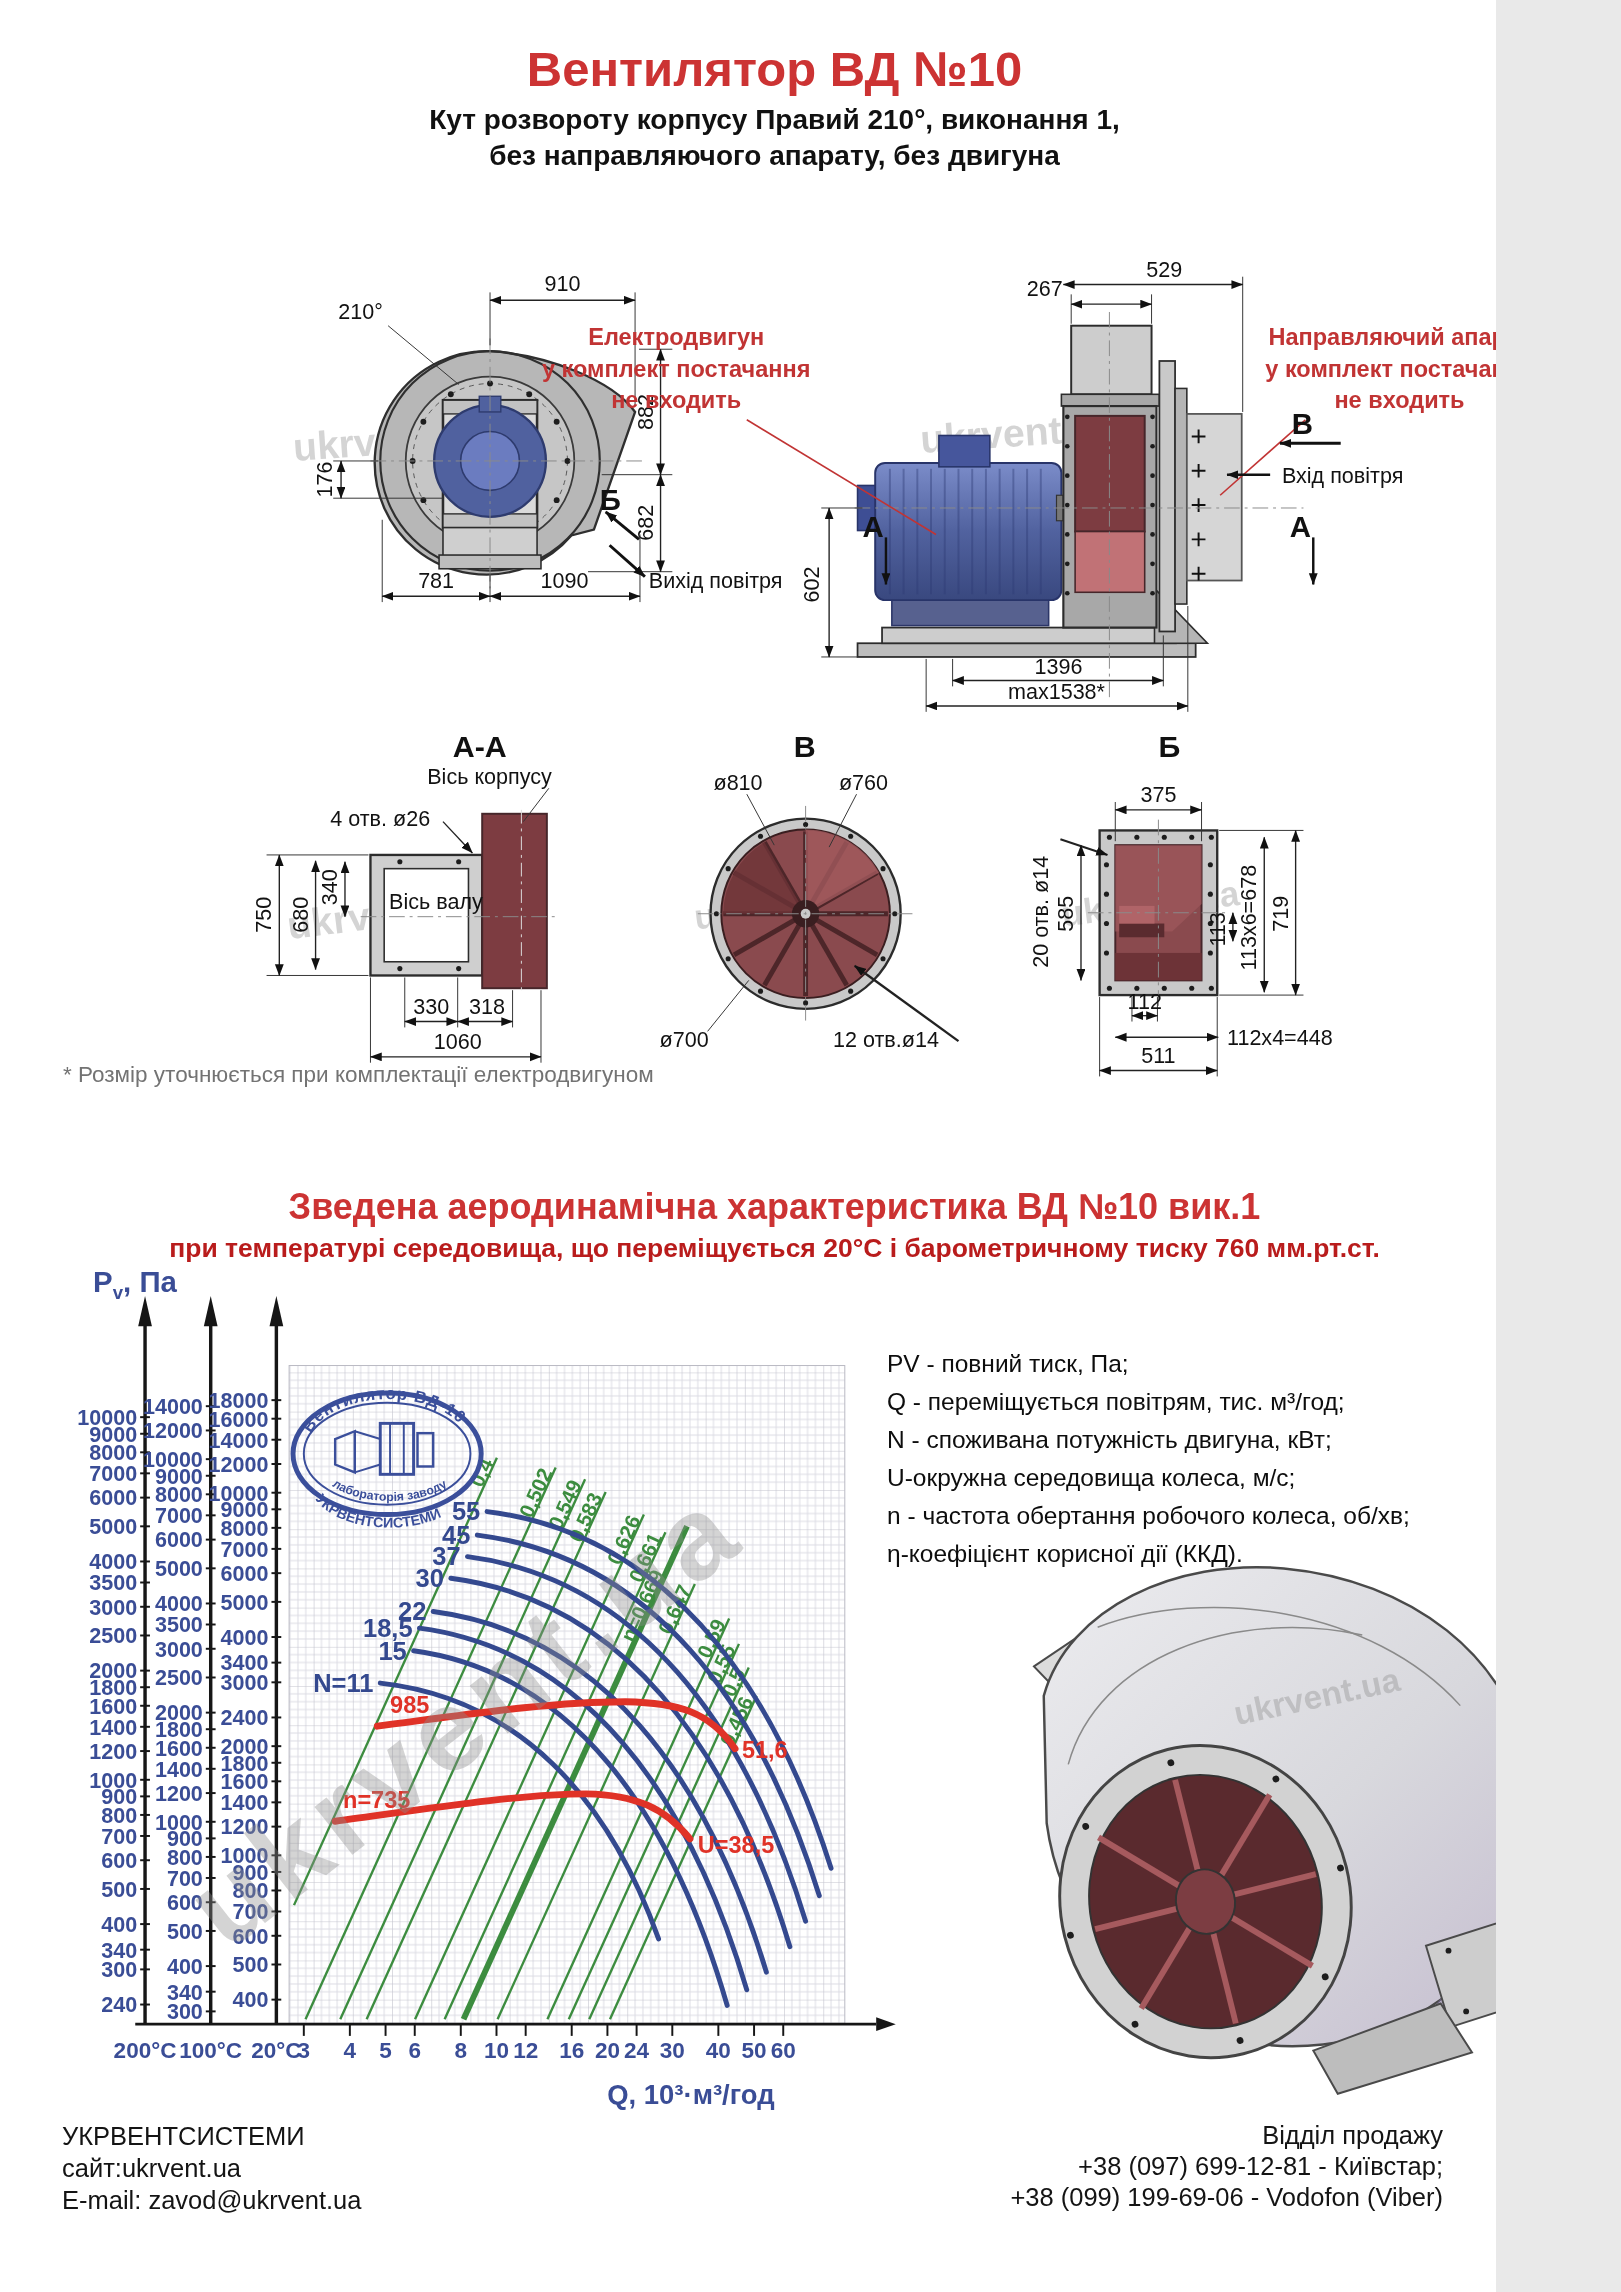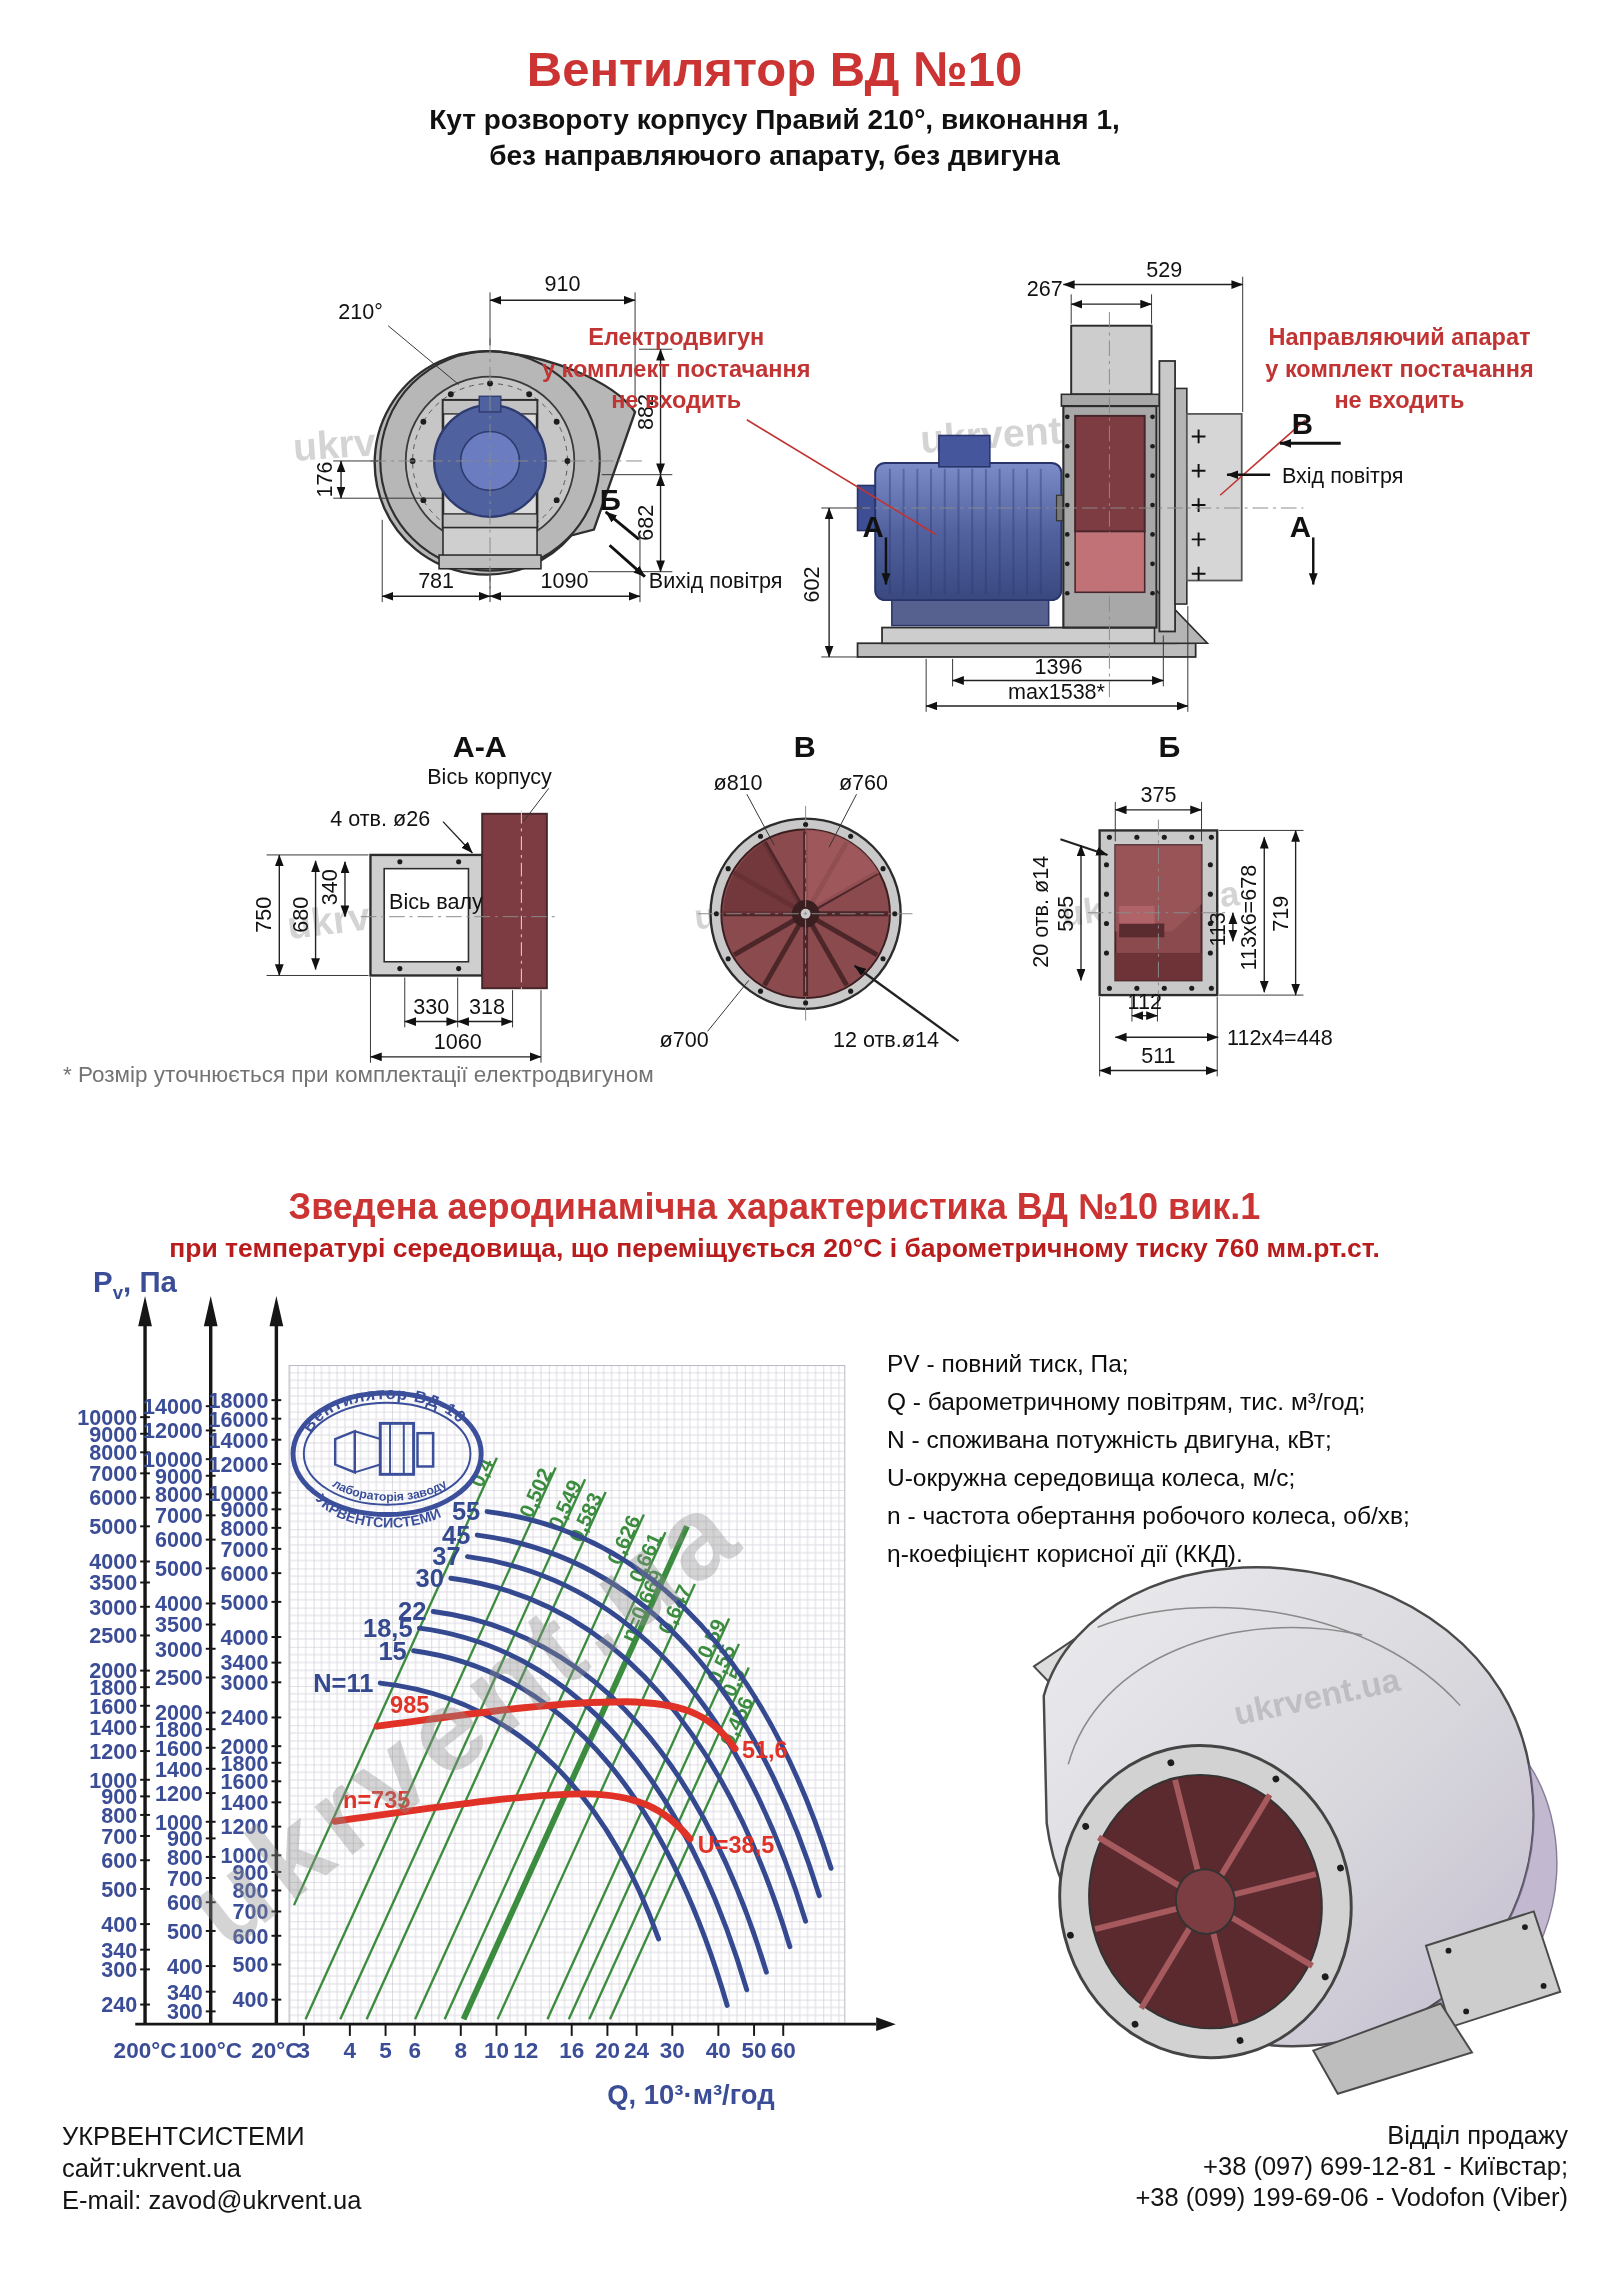--- a/index.html
+++ b/index.html
@@ -1,16 +1,16 @@
 <!DOCTYPE html>
 <html><head>
 <meta charset="utf-8">
 <style>
   html,body{margin:0;padding:0;background:#e9e9e9;}
-  #page{position:relative;width:1621px;height:2293px;background:#ffffff;
+  #page{position:relative;width:1496px;height:2293px;background:#ffffff;
         font-family:"Liberation Sans","DejaVu Sans",sans-serif;overflow:hidden;}
   .abs{position:absolute;}
   .center-band{left:0;width:1549px;text-align:center;}
   #main-title{top:41px;font-size:49px;font-weight:bold;color:#cc3333;}
   .subtitle{font-size:28px;font-weight:bold;color:#111;line-height:36px;}
   #subtitle-block{top:102px;}
   #footnote{left:63px;top:1062px;font-size:22.5px;color:#737373;}
   #chart-heading{top:1186px;font-size:36px;font-weight:bold;color:#cc3333;}
   #chart-subheading{top:1233px;font-size:26.5px;font-weight:bold;color:#b91c1c;}
   #legend-block{left:887px;top:1345px;width:686px;font-size:24.5px;color:#0d0d0d;line-height:38px;}
@@ -715,21 +715,21 @@
     </g>
   </svg>
 
   <div class="abs" id="footnote">* Розмір уточнюється при комплектації електродвигуном</div>
 
   <div class="abs center-band" id="chart-heading">Зведена аеродинамічна характеристика ВД №10 вик.1</div>
   <div class="abs center-band" id="chart-subheading">при температурі середовища, що переміщується 20°С і барометричному тиску 760 мм.рт.ст.</div>
 
   <div class="abs" id="legend-block">
     <div>PV - повний тиск, Па;</div>
-    <div>Q - барометричному повітрям, тис. м³/год;</div>
+    <div>Q - переміщується повітрям, тис. м³/год;</div>
     <div>N - споживана потужність двигуна, кВт;</div>
     <div>U-окружна середовища колеса, м/с;</div>
     <div>n - частота обертання робочого колеса, об/хв;</div>
     <div>η-коефіцієнт корисної дії (ККД).</div>
   </div>
 
   <div class="abs" id="footer-left">
     <div>УКРВЕНТСИСТЕМИ</div>
     <div>сайт:ukrvent.ua</div>
     <div>E-mail: zavod@ukrvent.ua</div>

